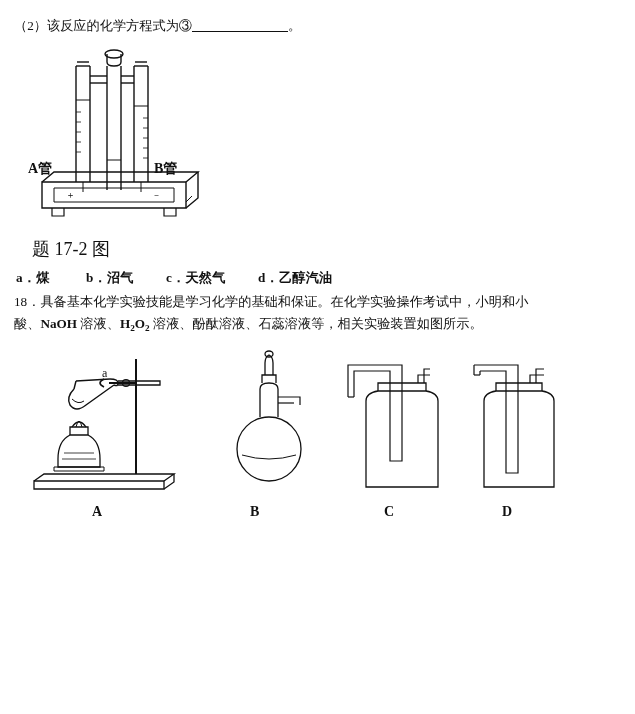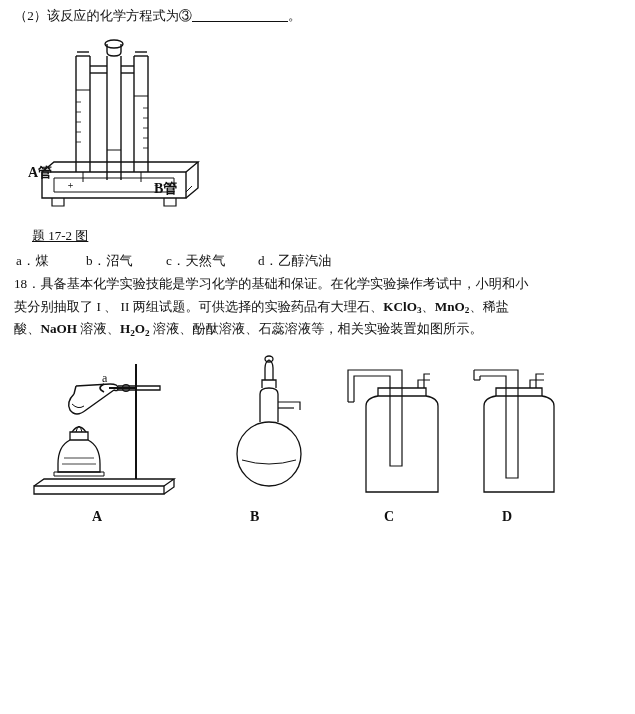--- a/index.html
+++ b/index.html
@@ -14,52 +14,52 @@
     color: #111111;
     font-size: 13.2px;
     line-height: 1.55;
     position: relative;
     overflow: hidden;
   }
   .page {
     position: relative;
     width: 635px;
     height: 714px;
-    padding: 6px 14px 0 14px;
+    padding: 16px 14px 0 14px;
     box-sizing: border-box;
   }
   p.q {
     margin: 0 0 2px 0;
     text-align: justify;
     text-justify: inter-ideograph;
   }
   .blank {
     display: inline-block;
     border-bottom: 1px solid #111;
     width: 78px;
     vertical-align: -2px;
   }
   .blank.long { width: 96px; }
-  .b { font-weight: bold; margin-top: 14px; }
+  .b { font-weight: bold; }
   sub { font-size: 70%; vertical-align: -0.28em; }
   .fig1 {
     position: relative;
     height: 196px;
     margin: 4px 0 0 0;
   }
   .figcap {
     margin: 0 0 4px 0;
     padding-left: 18px;
-    font-size: 13px;
-    text-decoration: underline;
+    font-size: 18px;
   }
   .choices {
     margin: 2px 0 3px 0;
     padding-left: 2px;
     letter-spacing: 0.2px;
+    font-weight: bold;
   }
   .choices span { display: inline-block; }
   .c-a { width: 70px; }
   .c-b { width: 80px; }
   .c-c { width: 92px; }
   .fig2 {
     position: relative;
     height: 160px;
     margin: 6px 0 0 0;
   }
@@ -143,35 +143,32 @@
         <line x1="127" y1="142" x2="127" y2="152" stroke-width="1"></line>
 
         <path d="M93 120 L107 120" stroke-width="1"></path>
       </g>
       <g fill="#111" font-family="Liberation Serif, serif" font-size="11">
         <text x="52" y="158" font-size="9">＋</text>
         <text x="138" y="158" font-size="9">－</text>
       </g>
     </svg>
     <div class="abs b" style="left:14px; top:118px; font-size:14px;">A管</div>
-    <div class="abs b" style="left:140px; top:134px; font-size:14px;text-align:right;">B管</div>
+    <div class="abs b" style="left:140px; top:118px; font-size:14px;text-align:right;">B管</div>
   </div>
 
   <p class="figcap">题 17-2 图</p>
 
 
 
   <p class="choices">
     <span class="c-a">a．煤</span><span class="c-b">b．沼气</span><span class="c-c">c．天然气</span><span>d．乙醇汽油</span>
   </p>
 
   <p class="q">18．具备基本化学实验技能是学习化学的基础和保证。在化学实验操作考试中，小明和小</p>
-  <p class="q">
-    <span>英分别抽取了 I 、 II 两组试题。可供选择的实验药品有大理石、</span><span class="b">KClO</span><sub class="b">3</sub><span>、</span><span class="b">MnO</span><sub class="b">2</sub><span>、稀盐</span>
-  </p>
   <p class="q">
     <span>酸、</span><span class="b">NaOH</span><span> 溶液、</span><span class="b">H</span><sub class="b">2</sub><span class="b">O</span><sub class="b">2</sub><span> 溶液、酚酞溶液、石蕊溶液等，相关实验装置如图所示。</span>
   </p>
 
   <div class="fig2">
     <svg width="560" height="160" viewBox="0 0 560 160">
       <g fill="none" stroke="#111" stroke-width="1.3">
 
         <path d="M20 140 L150 140 L150 148 L20 148 Z"></path>
         <path d="M20 140 L30 133 L160 133 L150 140"></path>

